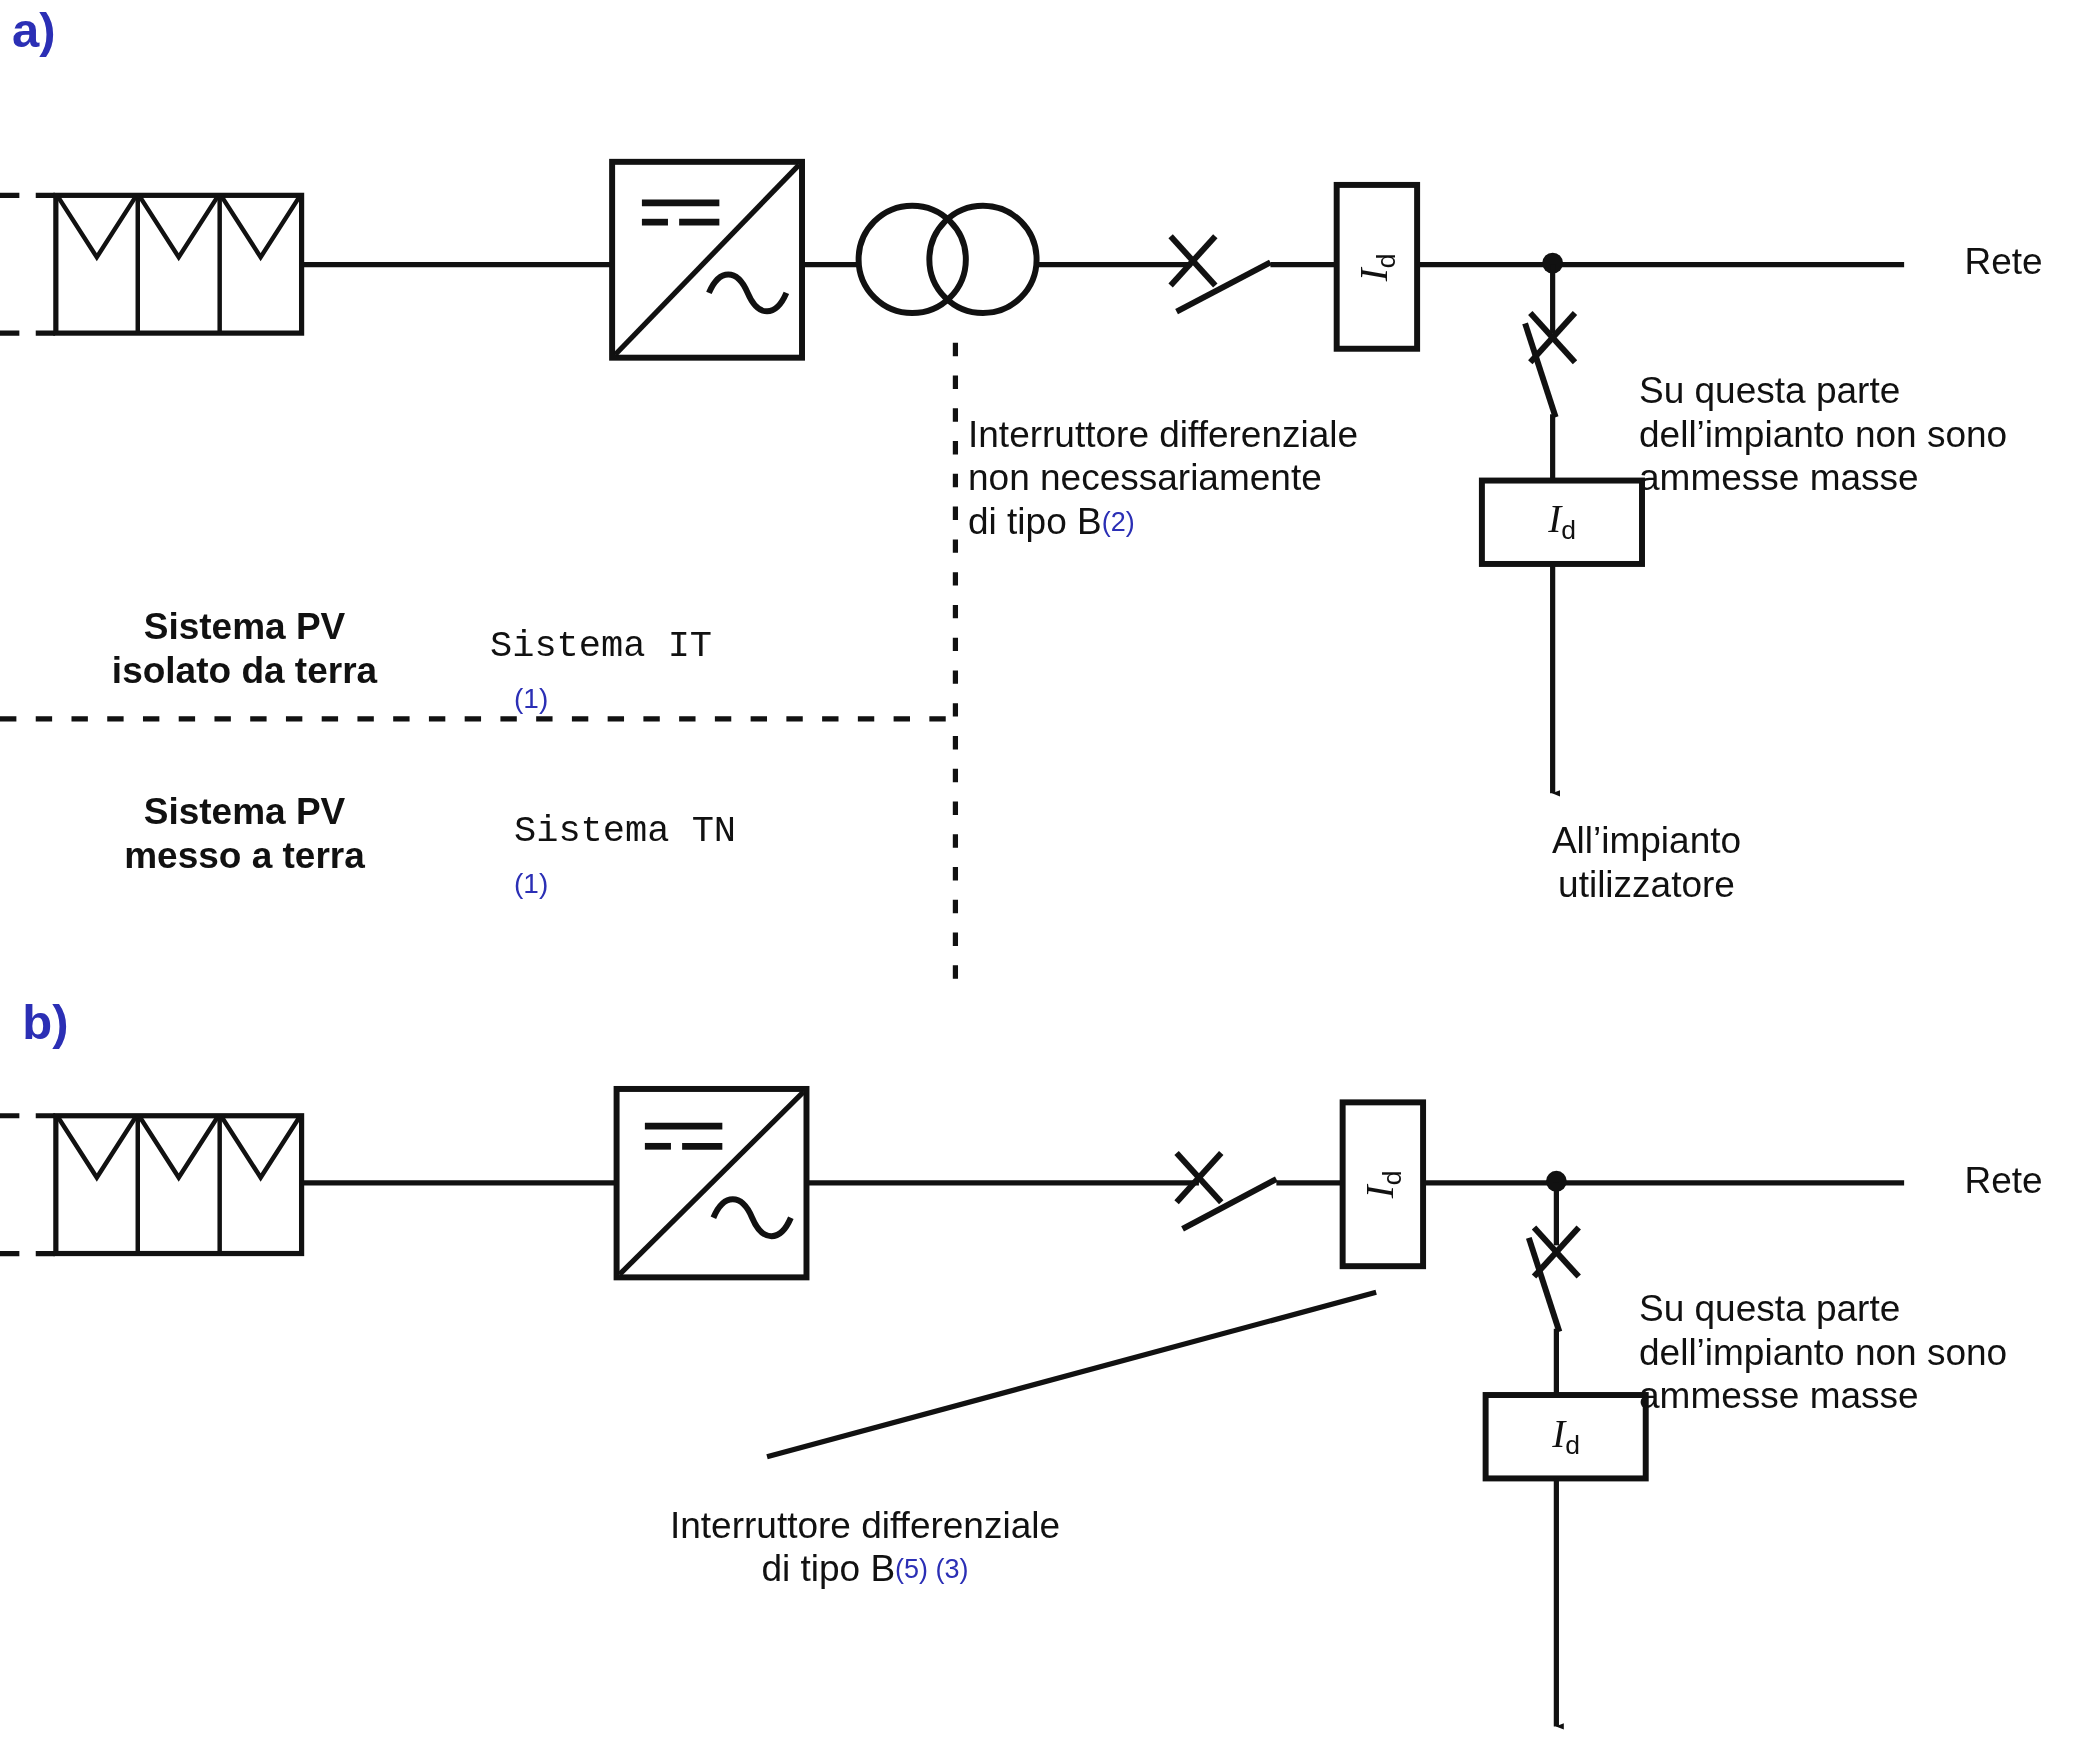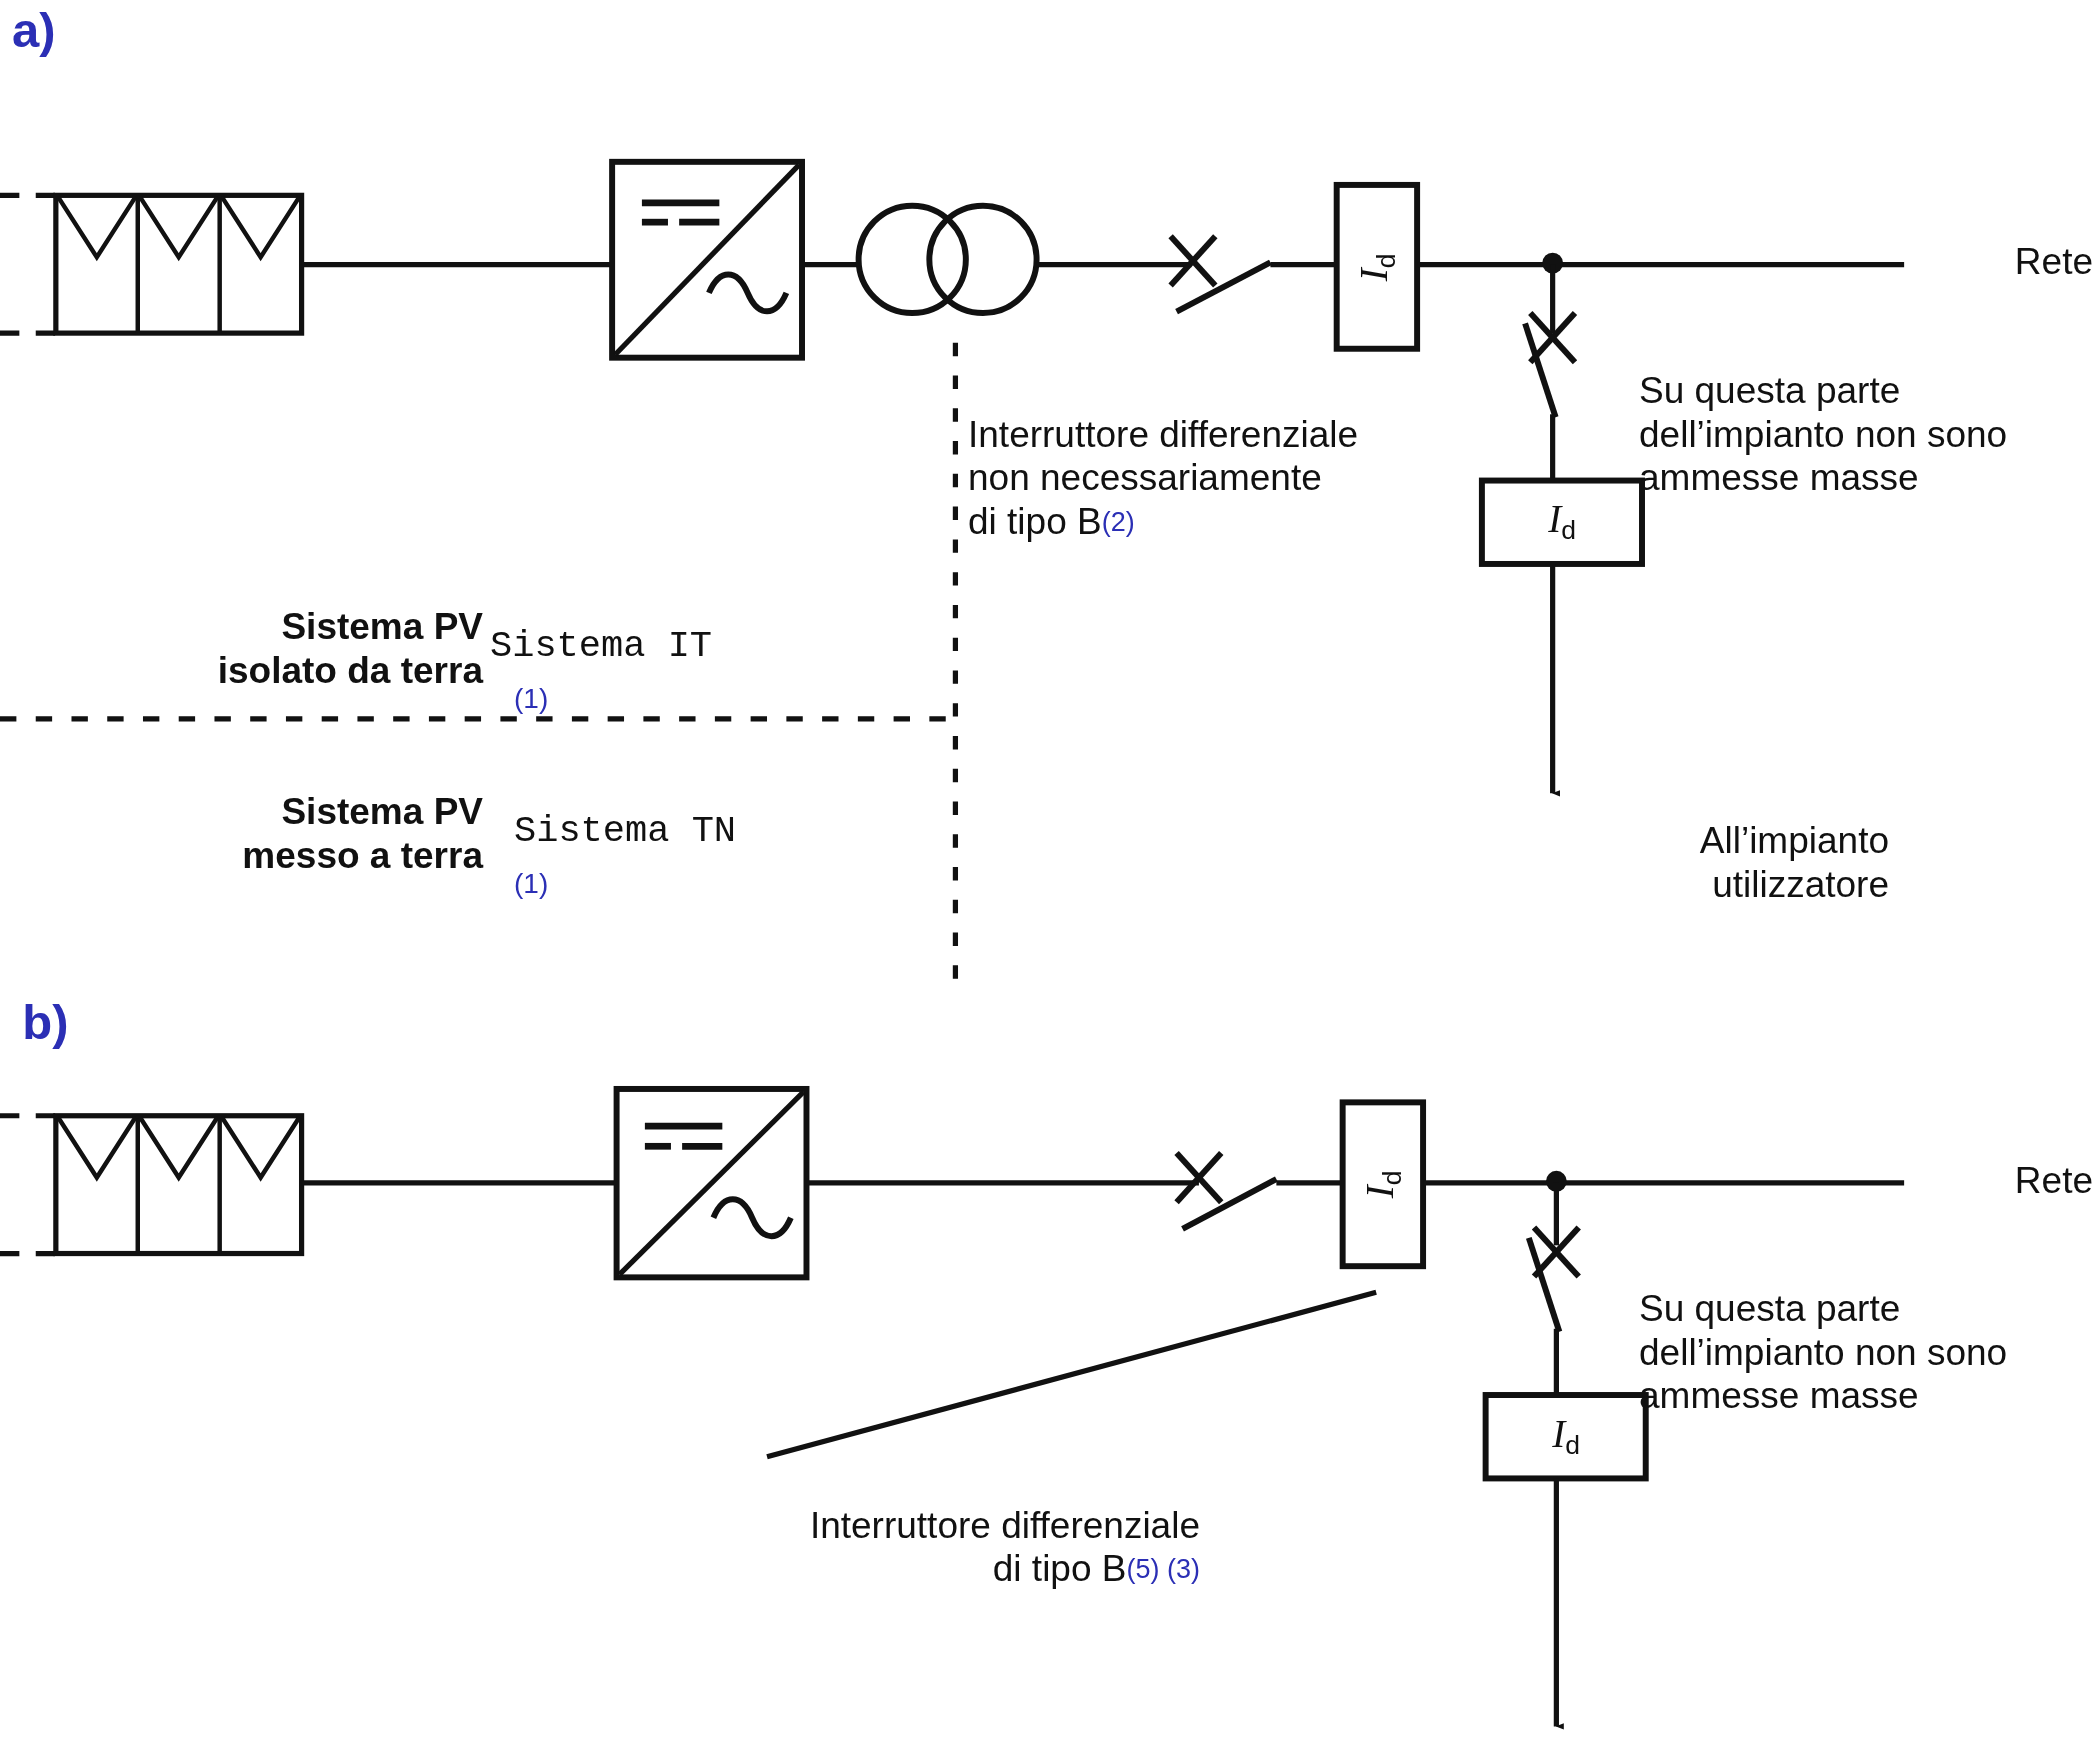--- a/index.html
+++ b/index.html
@@ -13,21 +13,21 @@
 
   .panel-label{
     position:absolute;color:#2b2fb5;font-weight:bold;font-size:49px;
     line-height:1;letter-spacing:0;
   }
   .txt{
     position:absolute;color:#111111;font-size:37px;line-height:1.18;
     white-space:pre-line;
   }
   .txt.center{}
-  .txt.left{text-align:right;}
+  .txt.left{text-align:center;}
   .txt.bold{font-weight:bold;margin-top:24px;}
   .sup{color:#2b2fb5;font-size:27px;vertical-align:3px;}
   .ital{font-style:italic;font-family:"Liberation Serif", serif;}
   .sub{font-size:0.68em;vertical-align:-0.28em;font-style:normal;font-family:"Liberation Sans",sans-serif;}
   .idbox-label{
     position:absolute;color:#111;font-size:39px;line-height:1;
     display:flex;align-items:center;justify-content:center;
   }
   .rot{transform:rotate(-90deg);transform-origin:center center;}
 </style>
@@ -180,21 +180,21 @@
 non necessariamente
 di tipo B</span><span class="sup">(2)</span>
   </div>
 
   <div class="txt left" style="left:1914px;top:240px;width:179px;">Rete</div>
 
   <div class="txt center" style="left:1639px;top:369px;width:459px;">Su questa parte
 dell’impianto non sono
 ammesse masse</div>
 
-  <div class="txt left" style="left:1472px;top:819px;width:417px;">All’impianto
+  <div class="txt left" style="left:1438px;top:819px;width:417px;">All’impianto
 utilizzatore</div>
 
   <div class="txt left bold" style="left:6px;top:581px;width:477px;">Sistema PV
 isolato da terra</div>
 
   <div class="txt center" style="left:490px;top:581px;width:320px;font-family:Liberation Mono, monospace;">
     <span>Sistema IT</span>
   </div>
   <div class="txt center" style="left:514px;top:633px;width:320px;">
     <span class="sup" style="font-size:28px;">(1)</span>

